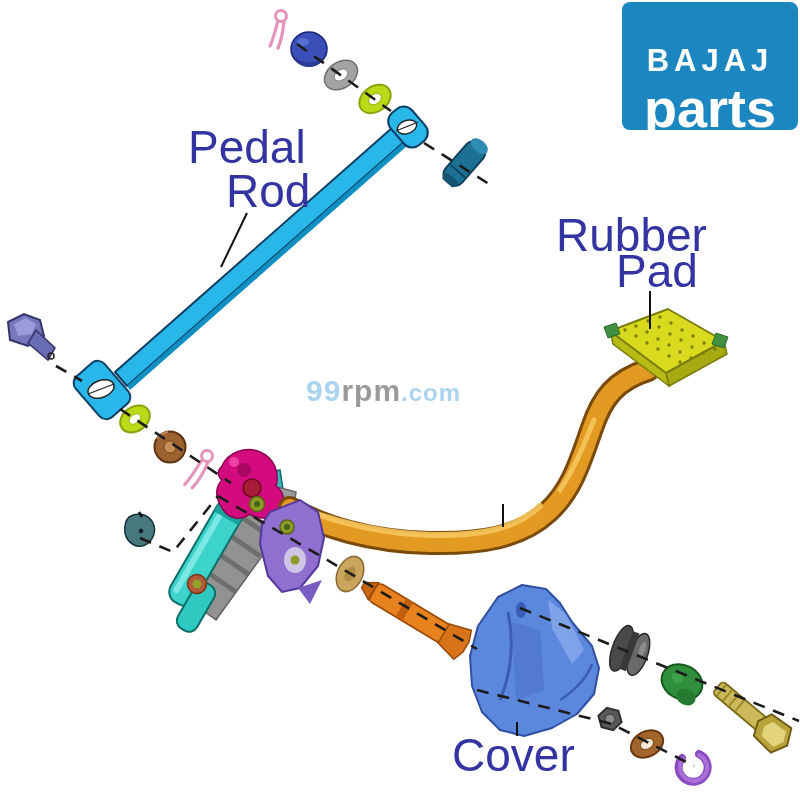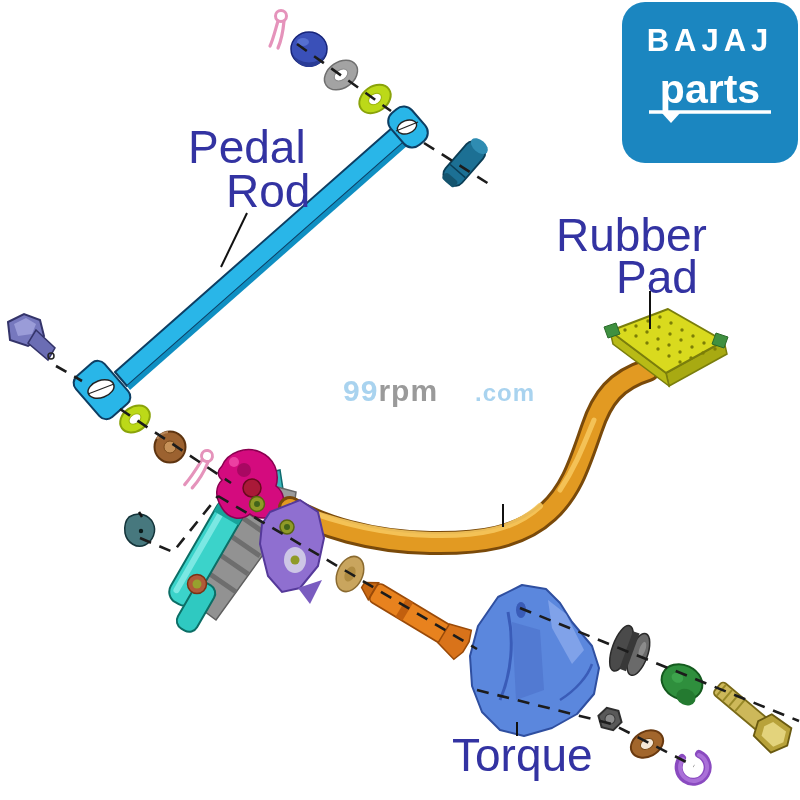--- a/index.html
+++ b/index.html
@@ -1,28 +1,28 @@
 <!DOCTYPE html>
 <html><head>
 <meta charset="utf-8">
 <style>
   html,body{margin:0;padding:0;background:#ffffff;}
   .stage{position:relative;width:800px;height:800px;background:#ffffff;overflow:hidden;
          font-family:"Liberation Sans",sans-serif;}
   svg{position:absolute;left:0;top:0;}
   .lbl{position:absolute;color:#3333a2;font-size:46px;line-height:1;white-space:nowrap;}
   .wm{position:absolute;left:306px;top:376px;font-size:30px;font-weight:700;letter-spacing:1px;line-height:1;}
-  .wm .blue{color:#a9d3ef;margin-left:37px;}
+  .wm .blue{color:#a9d3ef;}
   .wm .gray{color:#9a9a9a;margin-top:36px;}
   .wm .tld{font-size:24px;}
-  .logo{position:absolute;left:622px;top:2px;width:176px;height:161px;border-radius:23px;
-        background:#1b86c0;color:#ffffff;text-align:center;box-sizing:border-box;padding-top:23px;}
+  .logo{position:absolute;left:622px;top:2px;width:176px;height:128px;border-radius:8px;
+        background:#1b86c0;color:#ffffff;text-align:center;box-sizing:border-box;padding-top:43px;}
   .logo .brand{font-size:31px;font-weight:700;letter-spacing:5px;line-height:1;}
   .logo .genuine{font-size:20px;font-weight:400;letter-spacing:2px;margin-top:9px;line-height:1;}
-  .logo .parts{font-size:41px;font-weight:700;letter-spacing:0;margin-top:16px;line-height:.85;}
+  .logo .parts{font-size:54px;font-weight:700;letter-spacing:0;margin-top:10px;line-height:.85;}
   .logo svg{position:static;display:block;margin:2px auto 0 auto;}
 </style>
 </head>
 <body>
 
 <div class="stage">
 
 <svg width="800" height="800" viewBox="0 0 800 800">
 
   <g>
@@ -252,22 +252,22 @@
     <path d="M 247 213 L 221 267"></path>
     <path d="M 650 291 L 650 329"></path>
     <path d="M 503 504 L 503 527"></path>
     <path d="M 517 722 L 517 736"></path>
   </g>
 </svg>
 
 <div class="lbl" style="left:188px;top:124px;">Pedal</div>
 <div class="lbl" style="left:556px;top:212px;">Rubber</div>
 <div class="lbl" style="left:226px;top:168px;">Rod</div>
-<div class="lbl" style="left:616px;top:254px;">Pad</div>
-<div class="lbl" style="left:452px;top:732px;">Torque</div>
+<div class="lbl" style="left:616px;top:248px;">Pad</div>
+<div class="lbl" style="left:452px;top:732px;">Cover</div>
 
 <div class="wm"><span class="blue">99</span><span class="gray">rpm</span><span class="blue tld">.com</span></div>
 
 <div class="logo" style="background: rgb(27, 134, 192);">
   <div class="brand">BAJAJ</div>
   <div class="parts">parts</div>
   <svg width="130" height="16">
     <path d="M 4 3 H 126" stroke="#ffffff" stroke-width="3.5" fill="none"></path>
     <polygon points="16,3 36,3 26,14" fill="#ffffff"></polygon>
   </svg>

